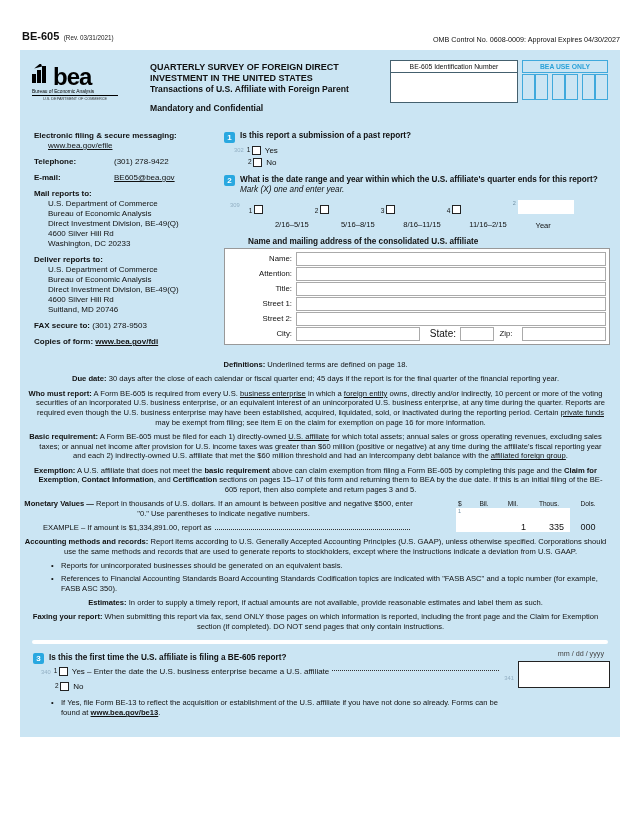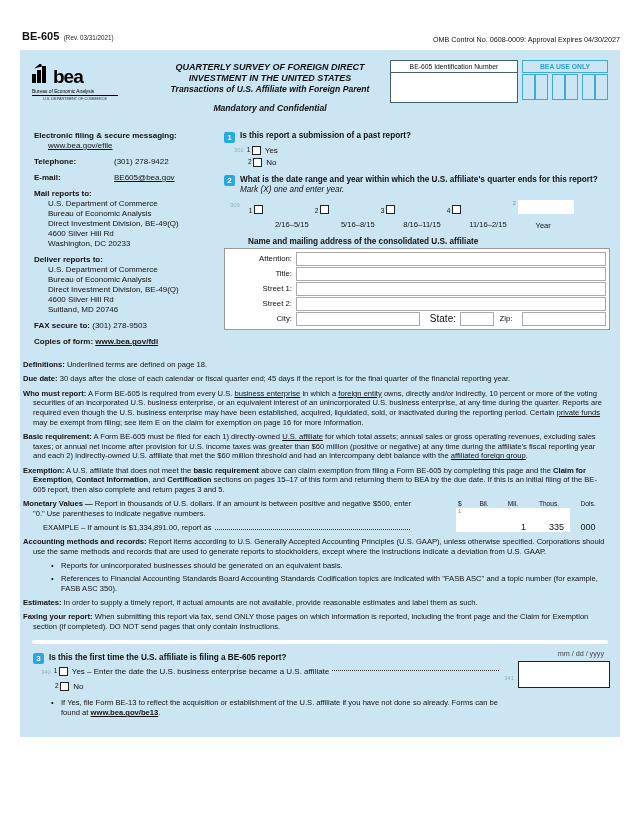--- a/index.html
+++ b/index.html
@@ -13,24 +13,24 @@
   .revision { font-size:6.3px; font-weight:normal; color:#222; }
   .omb { font-size:7.2px; }
 
   
   .panel { margin:2px 20px 0 20px; background:#cbe5f3; padding:6px 10px 10px 10px; }
 
   
   .band { display:flex; align-items:flex-start; padding:4px 2px 2px 2px; }
   .logo { width:118px; padding-top:4px; }
   .logo-row { display:flex; align-items:flex-end; gap:2px; }
-  .logo-word { font-size:19px; font-weight:bold; letter-spacing:-1px; color:#000; line-height:20px; }
+  .logo-word { font-size:24px; font-weight:bold; letter-spacing:-1px; color:#000; line-height:20px; }
   .logo-sub { font-size:4.8px; color:#000; margin-top:2px; border-bottom:1px solid #000; padding-bottom:1px; width:86px; }
   .logo-sub2 { font-size:3.8px; color:#333; margin-top:1px; width:86px; text-align:center; }
-  .titles { flex:1; text-align:center; padding-top:2px;font-style:italic; }
+  .titles { flex:1; padding-top:2px; }
   .t1 { font-size:9px; font-weight:bold; line-height:11px; }
   .t3 { font-size:8.6px; font-weight:bold; line-height:11px; }
   .t4 { font-size:8.6px; font-weight:bold; margin-top:8px; }
   .idblock { width:218px; }
   .idrow { display:flex; gap:4px; }
   .id-label { width:128px; background:#fff; border:1px solid #44606e; font-size:6.8px; text-align:center; padding:2px 0; }
   .bea-use { flex:1; border:1px solid #3fa9dc; color:#2ba1d8; font-weight:bold; font-size:6.8px; text-align:center; padding:2px 0; }
   .idrow2 { display:flex; gap:4px; margin-top:0px; }
   .id-input { width:128px; height:30px; background:#fff; border:1px solid #44606e; border-top:none; }
   .bea-cells { flex:1; display:flex; gap:0; padding-top:1px; }
@@ -74,21 +74,21 @@
   .af-row { display:flex; align-items:center; margin:1.5px 0; }
   .af-lbl { width:68px; text-align:right; padding-right:4px; font-size:7.8px; flex:none; }
   .af-box { flex:1; height:13.5px; background:#fff; border:1px solid #aaa; }
   .af-state-lbl { width:40px; text-align:right; padding-right:4px; font-size:10px; flex:none; }
   .af-state { width:34px; flex:none; height:13.5px; border:1px solid #aaa; }
   .af-zip-lbl { width:28px; text-align:center; padding-right:4px; font-size:7.8px; flex:none; }
   .af-zip { width:84px; flex:none; height:13.5px; border:1px solid #aaa; }
 
   
   .paras { margin-top:7px; padding:0 2px 0 3px; }
-  .p { font-size:7.6px; line-height:9.7px; margin-bottom:4.6px; text-indent:-10px; }
+  .p { font-size:7.6px; line-height:9.7px; margin-bottom:4.6px; text-indent:-10px;text-align:center; }
   .p b { font-weight:bold; }
   .bullets { margin:1px 0 4.6px 0; }
   .bullet { display:flex; font-size:7.6px; line-height:9.7px; padding-left:18px; margin-bottom:3px; }
   .bullet .dot { width:10px; flex:none; }
 
   
   .money { display:flex; align-items:flex-start;gap:36px; }
   .money-left { flex:1; }
   .money-table { width:152px; flex:none; margin-left:6px; margin-top:1px; }
   .mt-head { display:flex; font-size:6.6px; }
@@ -262,20 +262,24 @@
           </div>
           <div class="yearbox-wrap">
             <div><span class="sup">2</span><span class="yearbox"></span></div>
             <div class="year-lbl">Year</div>
           </div>
         </div>
 
         <div class="af-title">Name and mailing address of the consolidated U.S. affiliate</div>
         <div class="af">
           <div class="af-row">
+            <div class="af-lbl">Name:</div>
+            <div class="af-box"></div>
+          </div>
+          <div class="af-row">
             <div class="af-lbl">Attention:</div>
             <div class="af-box"></div>
           </div>
           <div class="af-row">
             <div class="af-lbl">Title:</div>
             <div class="af-box"></div>
           </div>
           <div class="af-row">
             <div class="af-lbl">Street 1:</div>
             <div class="af-box"></div>

